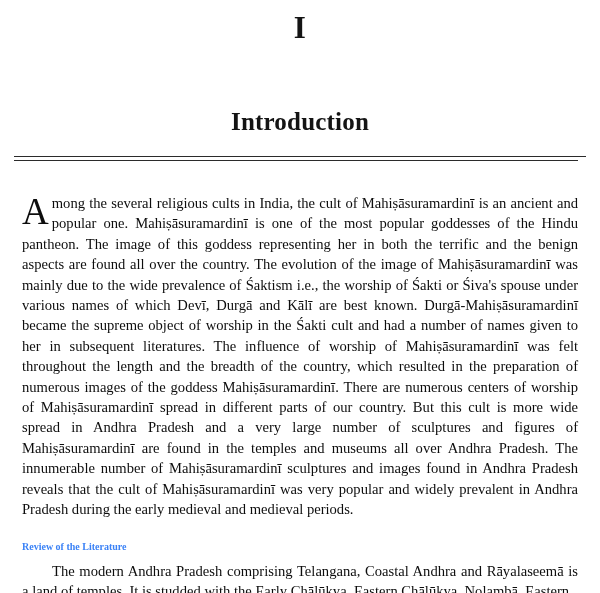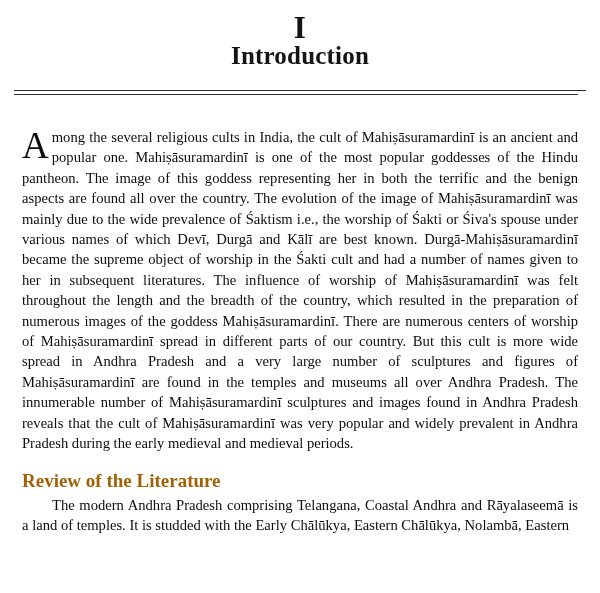--- a/index.html
+++ b/index.html
@@ -34,20 +34,21 @@
     padding-top: 12px;
     color: #141414;
   }
 
   
   .chapter-title {
     text-align: center;
     font-size: 25px;
     font-weight: bold;
     line-height: 1;
+    margin-top: 66px;
     letter-spacing: 0.2px;
     color: #141414;
   }
 
   
   .double-rule {
     margin-top: 22px;
     height: 5px;
     position: relative;
     margin-left: -8px;
@@ -85,27 +86,27 @@
     line-height: 33px;
     font-weight: normal;
     padding: 1px 3px 0 0;
     margin-top: 1px;
     font-family: "Liberation Serif", "DejaVu Serif", serif;
     color: #0d0d0d;
   }
 
   
   .section-heading {
-    font-size: 19px;
+    font-size: 10px;
     font-weight: bold;
     margin: 0;
     padding-top: 17px;
     line-height: 20px;
     text-align: left;
-    color: #a16207;
+    color: #3b82f6;
   }
 
   p.para-indent {
     margin: 0;
     padding-top: 4px;
     text-indent: 30px;
     text-align: justify;
   }
 </style>
 </head>

